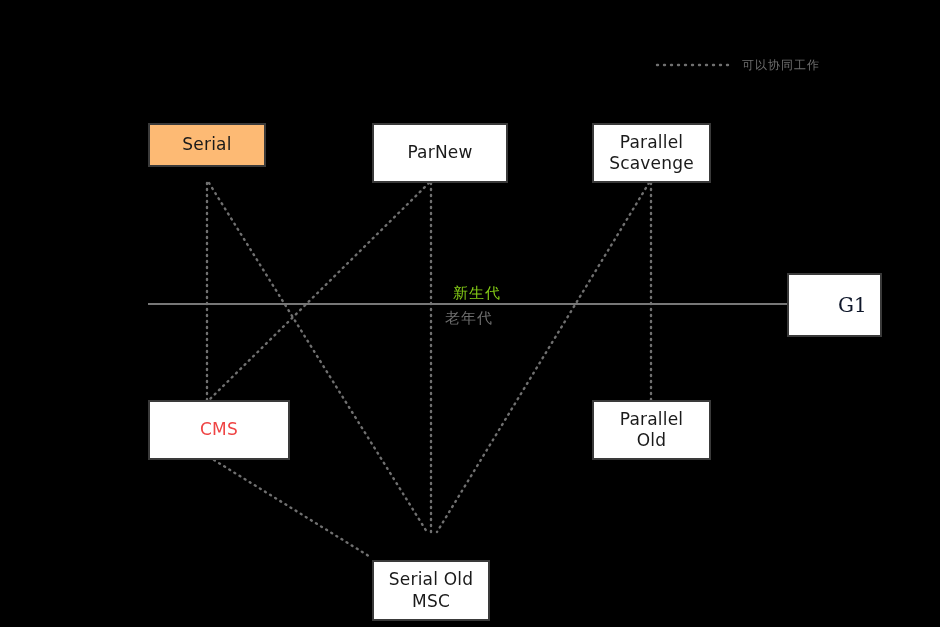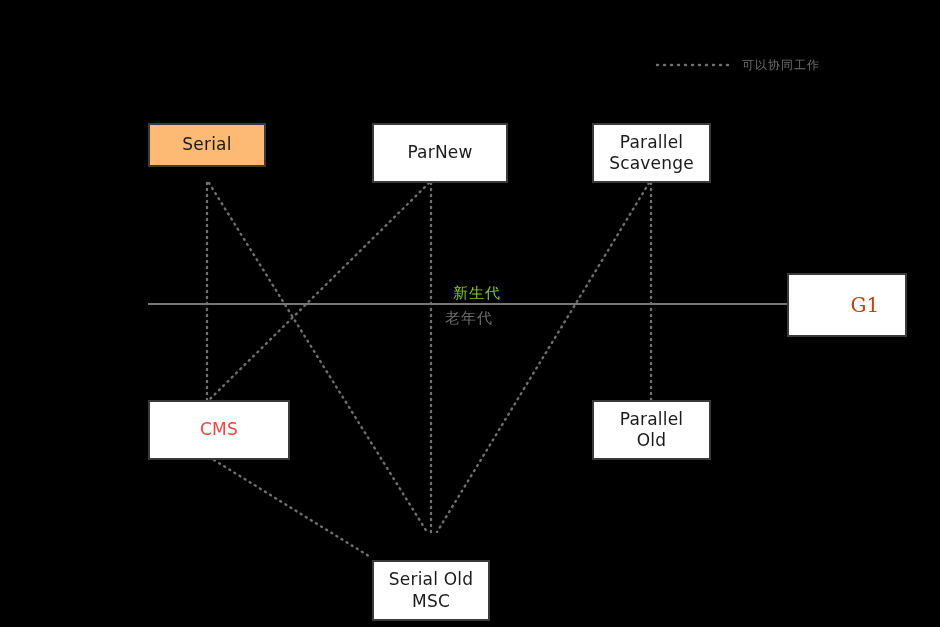--- a/index.html
+++ b/index.html
@@ -74,21 +74,21 @@
       <line x1="214" y1="460" x2="372" y2="558" stroke="#707070" stroke-width="2.4" stroke-linecap="round" stroke-dasharray="1 5"></line>
       <line x1="148" y1="304" x2="787" y2="304" stroke="#777777" stroke-width="2"></line>
       <line x1="657" y1="65" x2="730" y2="65" stroke="#707070" stroke-width="2.4" stroke-linecap="round" stroke-dasharray="1 6"></line>
     </svg>
 
   <div id="nodes-layer">
       <div class="node" style="left: 148px; top: 123px; width: 118px; height: 44px; background: #fdba74; border-color: rgb(58, 58, 58); color: rgb(26, 26, 26);">Serial</div>
       <div class="node" style="left: 372px; top: 123px; width: 136px; height: 60px; background: rgb(255, 255, 255); border-color: rgb(58, 58, 58); color: rgb(26, 26, 26);">ParNew</div>
       <div class="node" style="left: 592px; top: 123px; width: 119px; height: 60px; background: rgb(255, 255, 255); border-color: rgb(58, 58, 58); color: rgb(26, 26, 26);">Parallel
 Scavenge</div>
-      <div class="node serif" style="left: 787px; top: 273px; width: 120px; height: 64px; background: rgb(255, 255, 255); border-color: rgb(58, 58, 58); color: #c2410c; padding-left: 36px;">G1</div>
+      <div class="node serif" style="left: 787px; top: 273px; width: 95px; height: 64px; background: rgb(255, 255, 255); border-color: rgb(58, 58, 58); color: #0f172a; padding-left: 36px;">G1</div>
       <div class="node" style="left: 148px; top: 400px; width: 142px; height: 60px; background: rgb(255, 255, 255); border-color: rgb(58, 58, 58); color: #ef4444;">CMS</div>
       <div class="node" style="left: 592px; top: 400px; width: 119px; height: 60px; background: rgb(255, 255, 255); border-color: rgb(58, 58, 58); color: rgb(26, 26, 26);">Parallel
 Old</div>
       <div class="node" style="left: 372px; top: 560px; width: 118px; height: 61px; background: rgb(255, 255, 255); border-color: rgb(58, 58, 58); color: rgb(26, 26, 26);">Serial Old
 MSC</div>
     </div>
 
   <div class="gen-label" style="left: 437px; top: 284px; color: #84cc16; margin-left: 16px;">新生代</div>
   <div class="gen-label" style="left: 437px; top: 309px; color: rgb(110, 110, 110); margin-left: 8px;">老年代</div>
 

